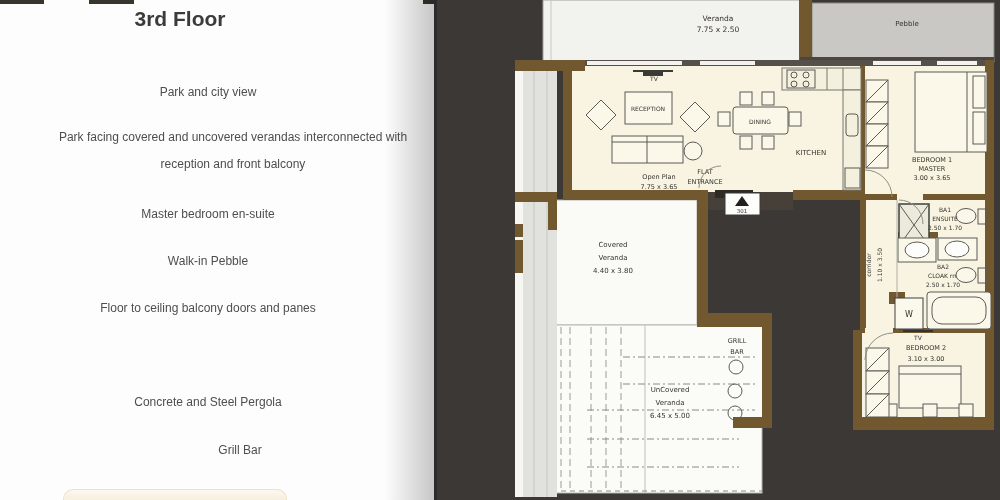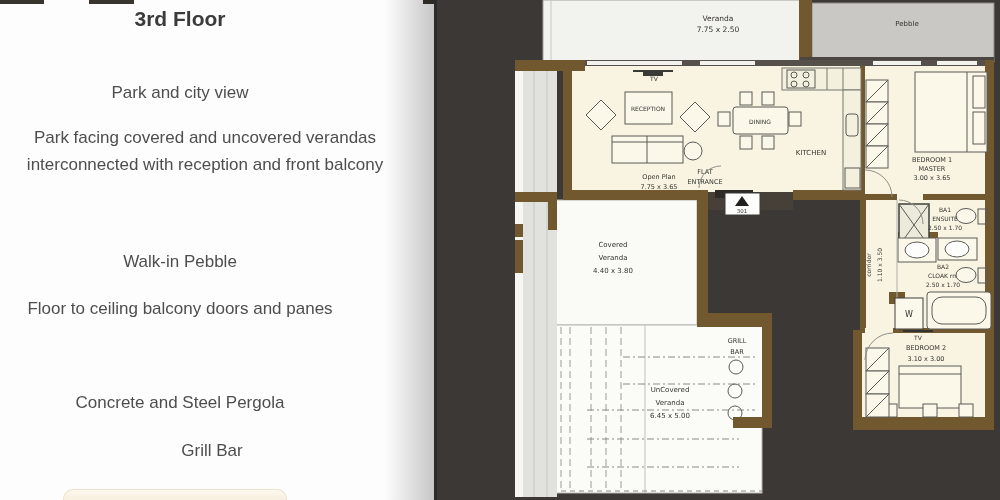--- a/index.html
+++ b/index.html
@@ -6,21 +6,21 @@
   body{width:1000px;height:500px;overflow:hidden;position:relative;background:#fff;
        font-family:"Liberation Sans",sans-serif;}
   .stage{position:absolute;left:0;top:0;width:1000px;height:500px;}
 
   
   .panel{position:absolute;left:0;top:0;width:437px;height:500px;background:#fdfdfd;}
   .panel-shadow{position:absolute;left:385px;top:0;width:50px;height:500px;
     background:linear-gradient(to right,rgba(0,0,0,0),rgba(0,0,0,0.22));}
   .panel-edge{position:absolute;left:434px;top:0;width:3px;height:500px;background:#2c2b29;}
   .panel-text{position:absolute;left:0;width:360px;text-align:center;color:#4e4e4e;
-    font-size:17px;line-height:27px;}
+    font-size:12px;line-height:27px;padding-left:28px;}
   .panel-title{position:absolute;left:0;top:7px;width:360px;text-align:center;
     color:#3b3b3b;font-size:21px;font-weight:bold;}
   .top-dash{position:absolute;top:0;height:4px;background:#38352f;}
   .bottom-hint{position:absolute;left:63px;top:489px;width:222px;height:18px;
     border-radius:10px 10px 0 0;background:linear-gradient(#fdf8ee,#f2e7d2);
     border:1px solid #eee1ca;border-bottom:none;}
 
   
   .plan{position:absolute;left:437px;top:0;width:563px;height:500px;}
   .wall{fill:#72582f;}
@@ -36,20 +36,21 @@
 <div class="stage">
 
   <div class="panel">
     <div class="top-dash" style="left:0;width:44px;"></div>
     <div class="top-dash" style="left:89px;width:45px;"></div>
     <div class="top-dash" style="left:423px;width:14px;"></div>
 
     <div class="panel-title">3rd Floor</div>
     <div class="panel-text" style="top:79px;">Park and city view</div>
     <div class="panel-text" style="top:124px;margin-left:25px;">Park facing covered and uncovered verandas interconnected with reception and front balcony</div>
+    <div class="panel-text" style="top:201px;">Master bedroom en-suite</div>
     <div class="panel-text" style="top:248px;">Walk-in Pebble</div>
     <div class="panel-text" style="top:295px;">Floor to ceiling balcony doors and panes</div>
     <div class="panel-text" style="top:389px;">Concrete and Steel Pergola</div>
     <div class="panel-text" style="top:437px;margin-left:32px;">Grill Bar</div>
 
     <div class="bottom-hint"></div>
     <div class="panel-shadow"></div>
     <div class="panel-edge"></div>
   </div>
 

